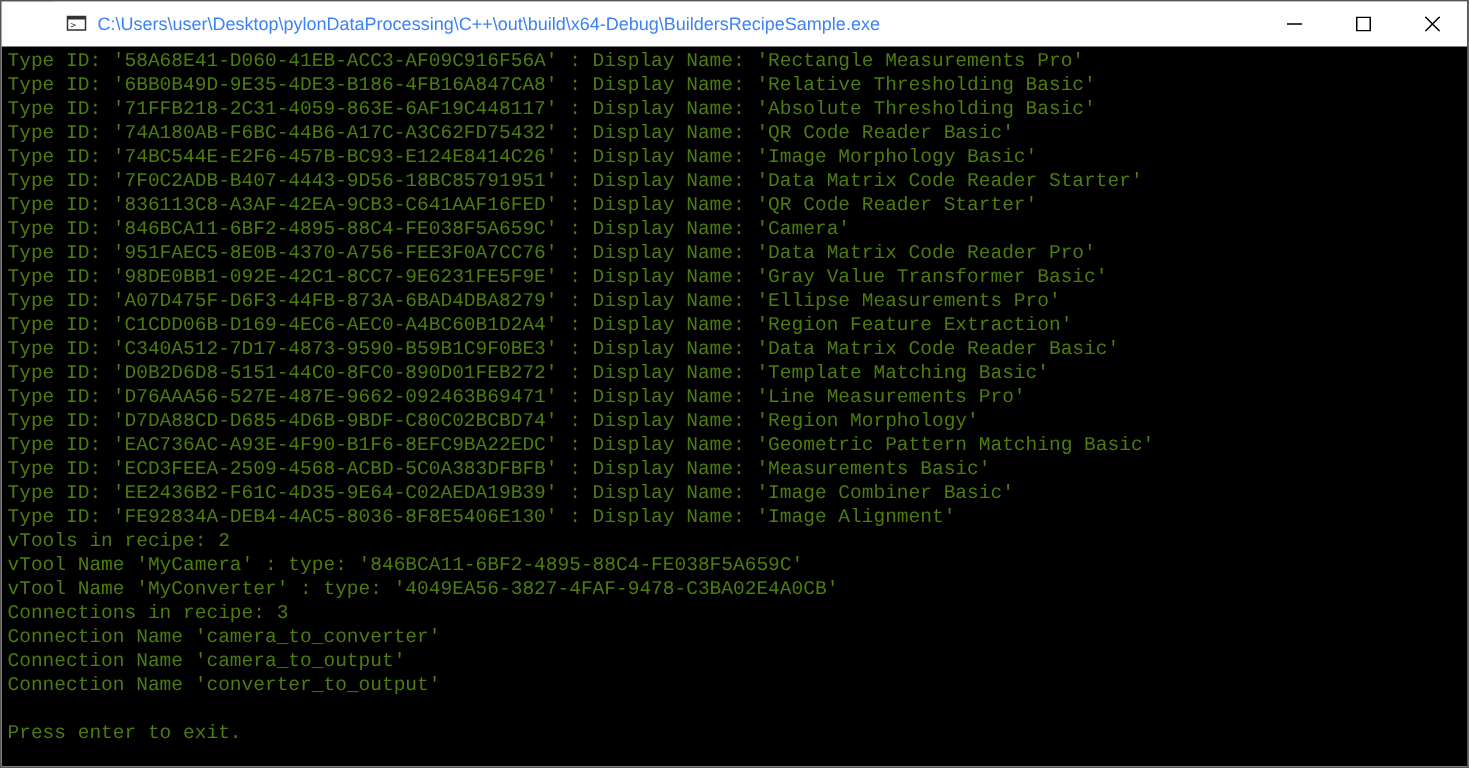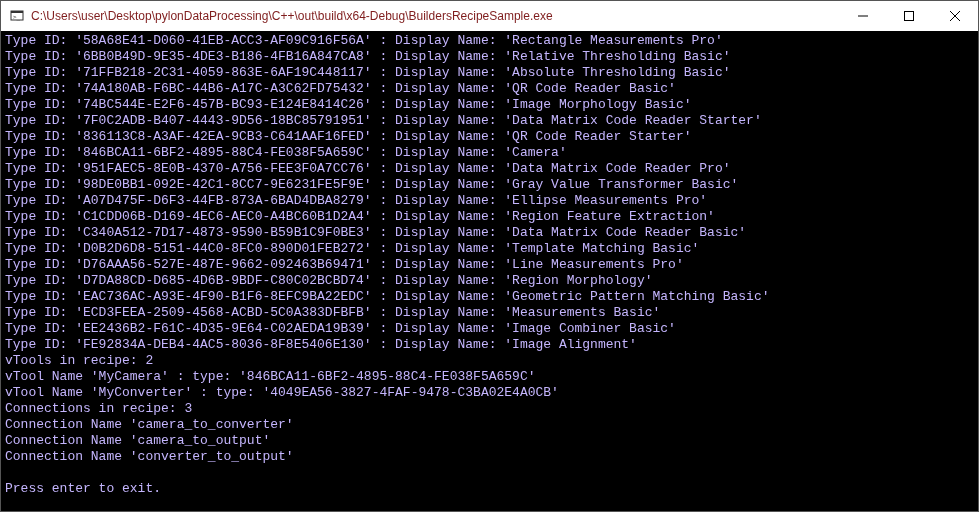--- a/index.html
+++ b/index.html
@@ -11,40 +11,41 @@
       overflow: hidden;
       border: 1px solid #555;
     }
     .titlebar {
       height: 30px;
       background: #ffffff;
       display: flex;
       align-items: center;
       padding: 0 0 0 8px;
       font-size: 12px;
-      color: #7f1d1d;
+      color: #3b82f6;
+      margin-left: 34px;
     }
     .titlebar-icon {
       width: 16px; height: 16px;
       margin-right: 6px;
       display: inline-flex;
       align-items: center; justify-content: center;
     }
     .title-text { flex: 1; white-space: nowrap; overflow: hidden; text-overflow: ellipsis; }
     .win-buttons { display: flex; height: 100%; }
     .win-btn {
       width: 46px; height: 30px;
       display: flex; align-items: center; justify-content: center;
       font-size: 10px;
       font-family: "Segoe UI", sans-serif;
     }
     .win-btn svg { display: block; }
     .console {
       background: #000000;
-      color: #c4b5fd;
+      color: #4d7c0f;
       font-family: Consolas, "Courier New", monospace;
       font-size: 13px;
       line-height: 16px;
       padding: 2px 4px;
       height: calc(100% - 30px);
       white-space: pre;
       overflow: hidden;
     }
     .line { white-space: pre; }
     .blank { height: 16px; }

